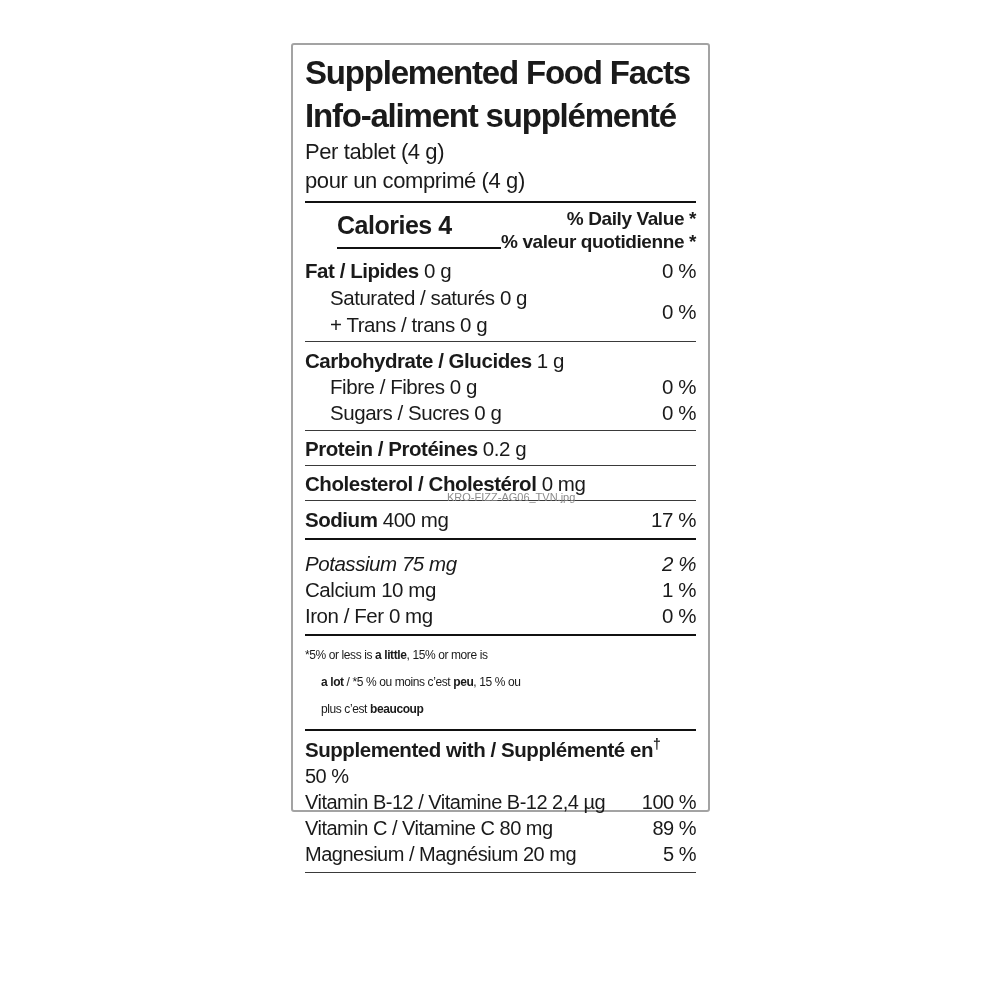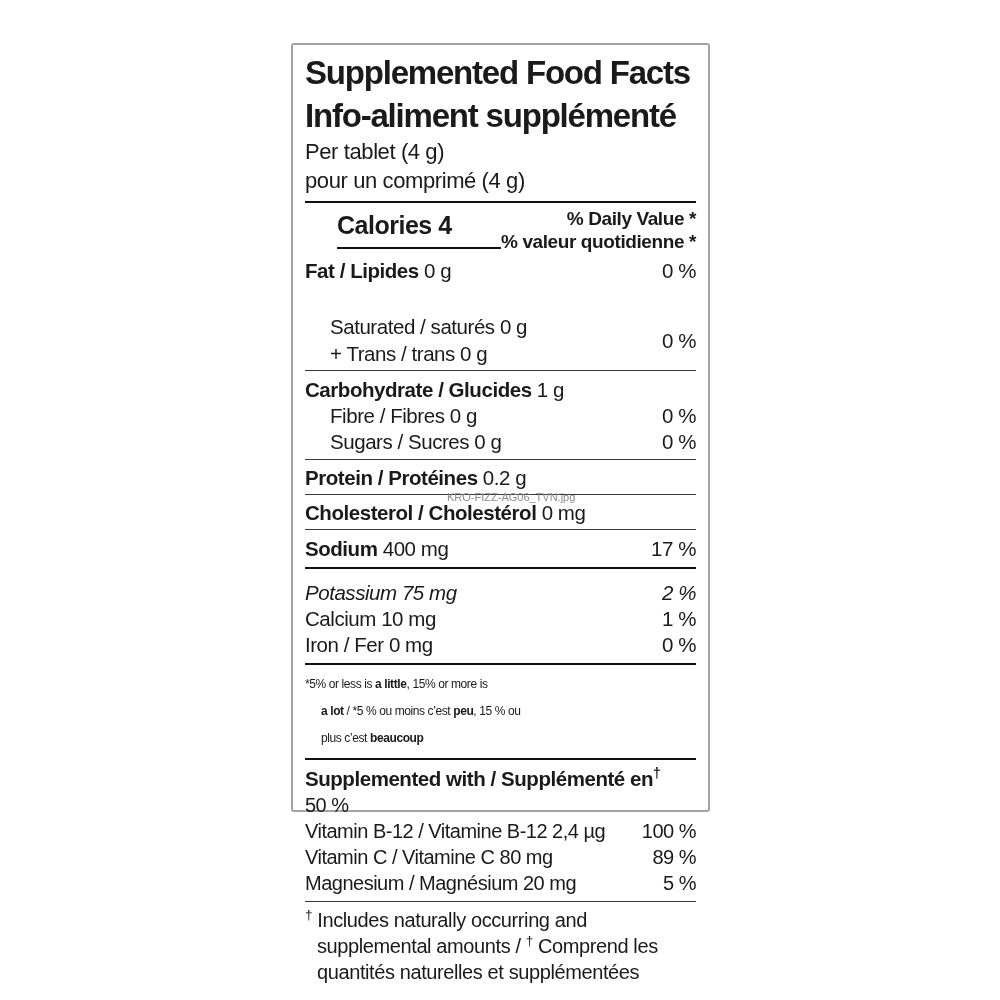--- a/index.html
+++ b/index.html
@@ -38,21 +38,21 @@
     font-size:19px;font-weight:700;line-height:23px;
     text-align:right;letter-spacing:-0.4px;white-space:nowrap;padding-top:2px;
   }
   .row{
     display:flex;justify-content:space-between;align-items:flex-start;
     font-size:20.5px;line-height:27px;letter-spacing:-0.45px;white-space:nowrap;
   }
   .row .nl{flex:1 1 auto;overflow:hidden;}
   .row .dv{flex:0 0 auto;text-align:right;}
   .b{font-weight:700;}
-  .group{align-items:center;margin-top:29px;}
+  .group{align-items:center;}
   .sub{padding-left:25px;}
   .subrow .nl{padding-left:25px;}
   .tight{line-height:26px;}
   .mt3{margin-top:5px;}.mt4{margin-top:4px;}.mt5{margin-top:5px;}
   .mt6{margin-top:6px;}.mt11{margin-top:11px;font-style:italic;}
   .footnote{font-size:12px;line-height:27px;letter-spacing:-0.4px;margin-top:6px;}
   .footnote .fl{white-space:nowrap;}
   .indent{padding-left:16px;}
   .supp-header{
     font-size:20.5px;font-weight:700;line-height:27px;
@@ -180,21 +180,16 @@
         <div class="dv">89 %</div>
       </div>
       <div class="row">
         <div class="nl">Magnesium / Magnésium 20 mg</div>
         <div class="dv">5 %</div>
       </div>
     </div>
 
     <div class="hr mt5"></div>
 
-    <div class="dagger-note">
-      <div class="dl first"><span class="sup">†</span><span> Includes naturally occurring and</span></div>
-      <div class="dl"><span>supplemental amounts / </span><span class="sup">†</span><span> Comprend les</span></div>
-      <div class="dl"><span>quantités naturelles et supplémentées</span></div>
-    </div>
 
     <div class="watermark">KRO-FIZZ-AG06_TVN.jpg</div>
   </div>
 </div>
 
 </body></html>

